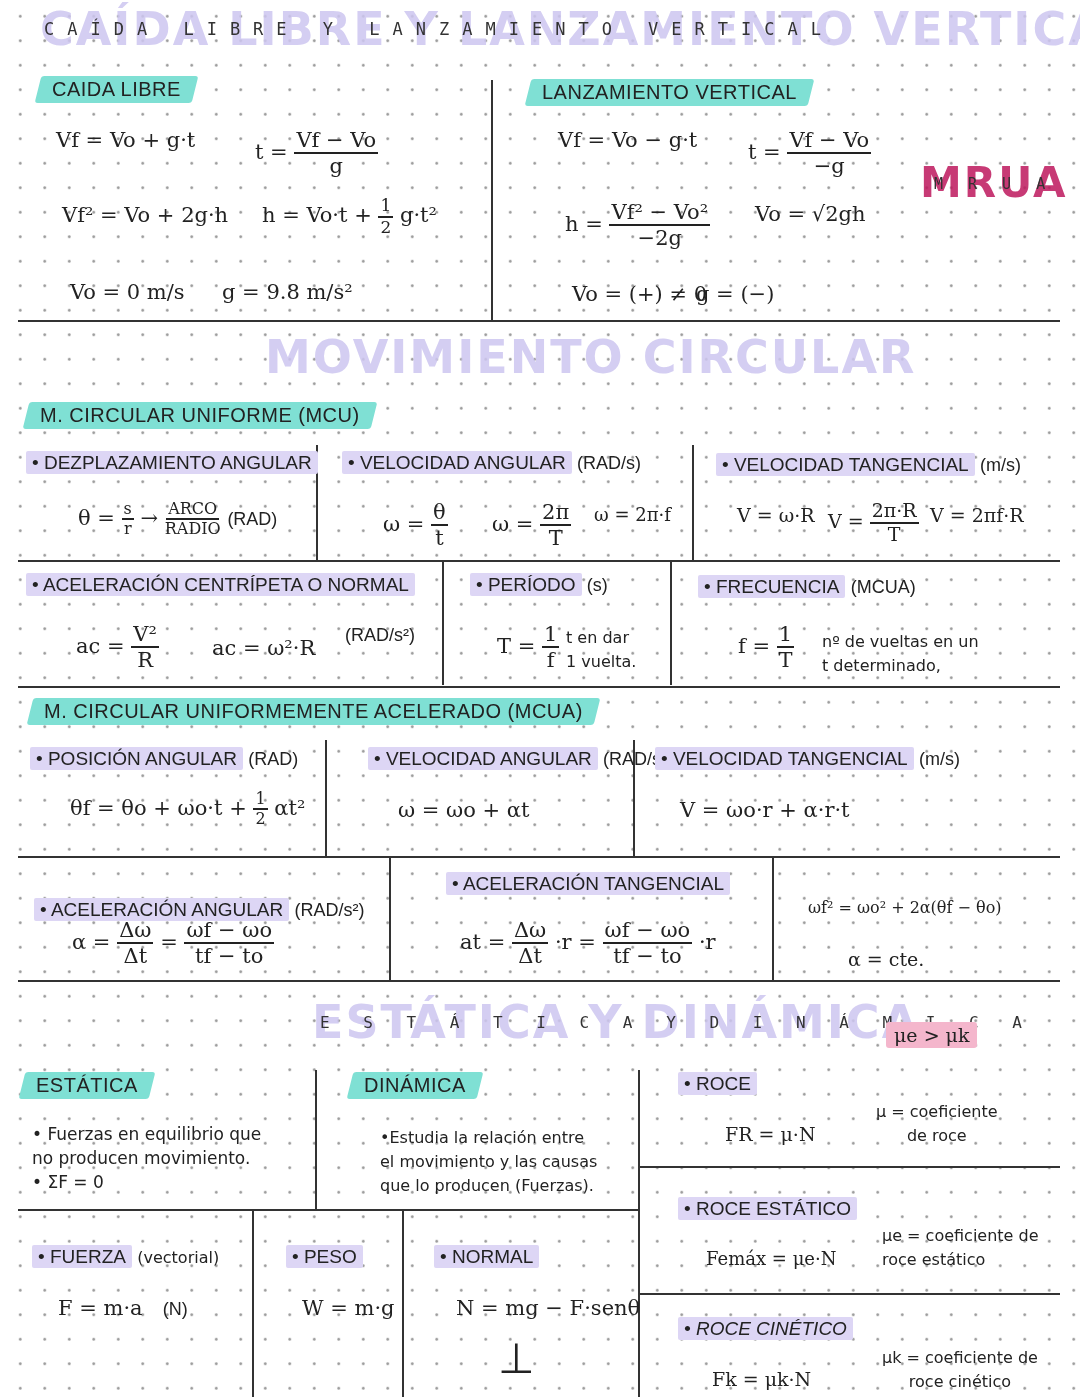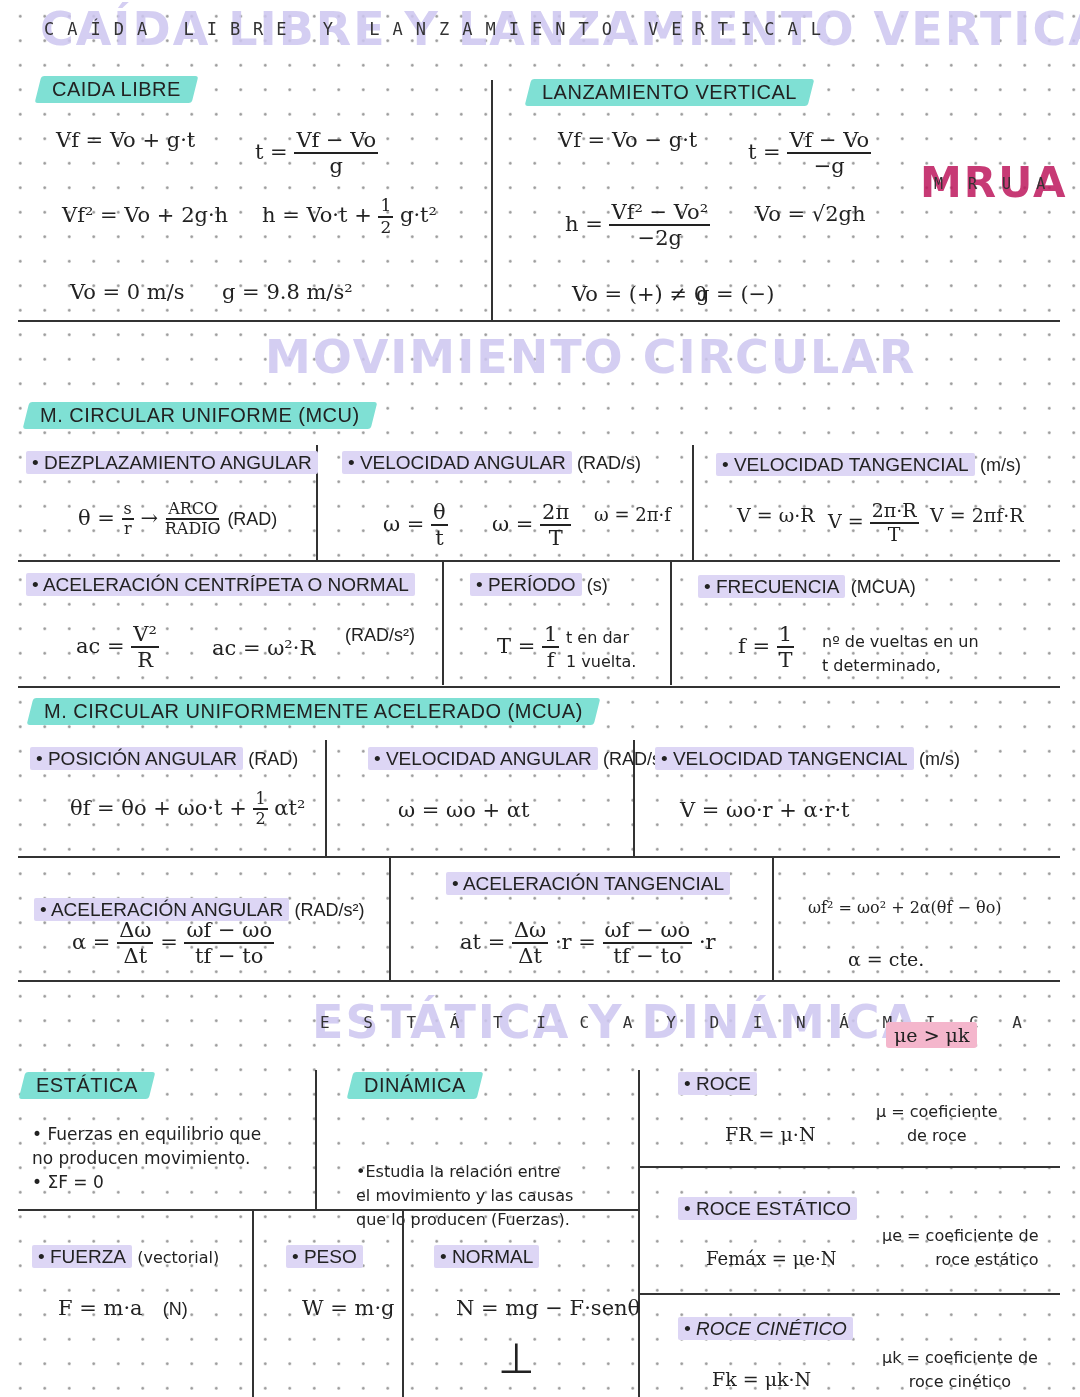--- a/index.html
+++ b/index.html
@@ -274,21 +274,21 @@
 </div>
 <div class="abs note" style="left:32px;top:1122px;font-size:17px;">
   <div>• Fuerzas en equilibrio que</div>
   <div>no producen movimiento.</div>
   <div>• ΣF = 0</div>
 </div>
 
 <div class="abs hd" style="left:350px;top:1072px;">
   <span class="hl-teal"><span>DINÁMICA</span></span>
 </div>
-<div class="abs note" style="left:356px;top:1126px;font-size:16px;margin-top:34px;">
+<div class="abs note" style="left:380px;top:1126px;font-size:16px;">
   <div>•Estudia la relación entre</div>
   <div>el movimiento y las causas</div>
   <div>que lo producen (Fuerzas).</div>
 </div>
 
 <div class="line-h" style="left:18px;top:1209px;width:622px;"></div>
 <div class="line-v" style="left:252px;top:1209px;height:188px;"></div>
 <div class="line-v" style="left:402px;top:1209px;height:188px;"></div>
 
 <div class="abs sub" style="left:32px;top:1246px;"><span class="hl-lav">• FUERZA</span> <span class="note">(vectorial)</span></div>
@@ -304,21 +304,21 @@
 <div class="abs sub" style="left:678px;top:1073px;"><span class="hl-lav">• ROCE</span></div>
 <div class="abs f" style="left:703px;top:1123px;font-size:19px;margin-left:22px;">FR = μ·N</div>
 <div class="abs note" style="left:876px;top:1100px;text-align:center;">
   <div>μ = coeficiente</div>
     <div>de roce</div>
 </div>
 <div class="line-h" style="left:638px;top:1166px;width:422px;"></div>
 
 <div class="abs sub" style="left:678px;top:1198px;"><span class="hl-lav">• ROCE ESTÁTICO</span></div>
 <div class="abs f" style="left:706px;top:1248px;font-size:18px;">Femáx = μe·N</div>
-<div class="abs note" style="left:882px;top:1224px;text-align:right;">
+<div class="abs note" style="left:882px;top:1224px;text-align:left;">
   <div>μe = coeficiente de</div>
     <div>roce estático</div>
 </div>
 <div class="line-h" style="left:638px;top:1293px;width:422px;"></div>
 
 <div class="abs sub" style="left:678px;top:1318px;font-style:italic;"><span class="hl-lav">• ROCE CINÉTICO</span></div>
 <div class="abs f" style="left:712px;top:1368px;font-size:19px;">Fk = μk·N</div>
 <div class="abs note" style="left:882px;top:1346px;text-align:center;">
   <div>μk = coeficiente de</div>
     <div>roce cinético</div>

